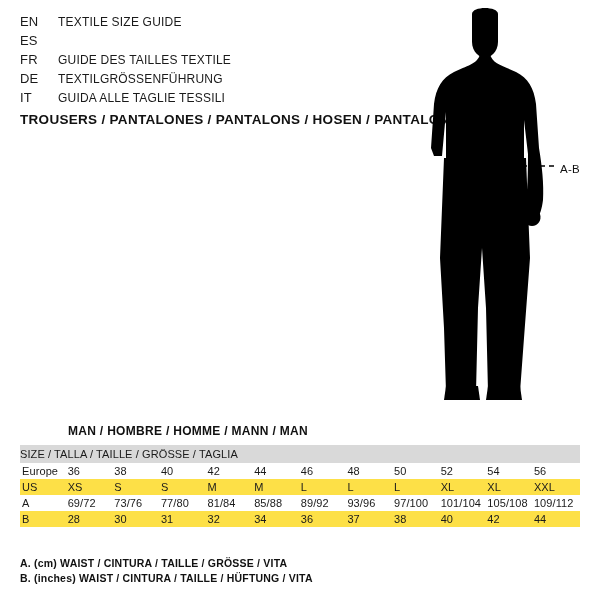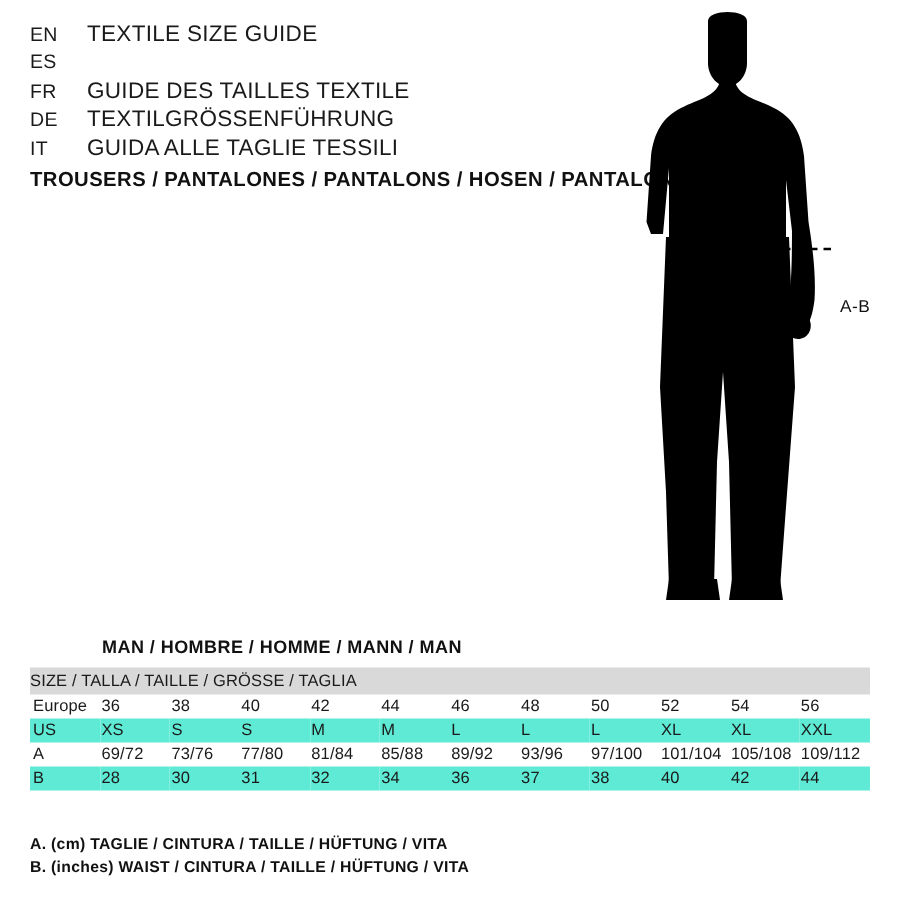--- a/index.html
+++ b/index.html
@@ -33,21 +33,21 @@
     align-items: baseline;
     height: 19px;
   }
   .lang-code {
     width: 38px;
     font-size: 13px;
     letter-spacing: 0.2px;
     color: #1a1a1a;
   }
   .lang-title {
-    font-size: 15px;
+    font-size: 12px;
     letter-spacing: 0.2px;
     color: #1a1a1a;
     white-space: nowrap;
   }
 
   .garment-line {
     position: absolute;
     left: 20px;
     top: 112px;
     font-size: 13.5px;
@@ -68,21 +68,20 @@
   .figure-svg {
     display: block;
   }
   .ab-label {
     position: absolute;
     left: 160px;
     top: 155px;
     font-size: 11.5px;
     color: #111;
     letter-spacing: 0.3px;
-    margin-top: 36px;
   }
 
   
   .table-section {
     position: absolute;
     left: 20px;
     top: 424px;
     width: 560px;
   }
   .gender-line {
@@ -107,21 +106,21 @@
     white-space: nowrap;
     letter-spacing: 0.1px;
     margin-left: 16px;
   }
   table.size-table tr.header-row td {
     background: #d9d9d9;
     font-size: 11px;
     padding: 3px 0 3px 0;
   }
   table.size-table tr.shaded td {
-    background: #5eead4;
+    background: #fde047;
   }
   table.size-table td.label-cell {
     padding-left: 2px;
     width: 88px;
   }
   table.size-table td.val {
     width: 42px;
     padding-left: 1px;
   }
 
@@ -259,17 +258,17 @@
         <td class="val">38</td>
         <td class="val">40</td>
         <td class="val">42</td>
         <td class="val">44</td>
       </tr>
     </tbody>
       </table>
   </div>
 
   <div class="footnotes">
-    <div class="footnote">A. (cm) TAGLIE / CINTURA / TAILLE / HÜFTUNG / VITA</div>
+    <div class="footnote">A. (cm) WAIST / CINTURA / TAILLE / GRÖSSE / VITA</div>
     <div class="footnote">B. (inches) WAIST / CINTURA / TAILLE / HÜFTUNG / VITA</div>
   </div>
 
 </div>
 
 </body></html>

